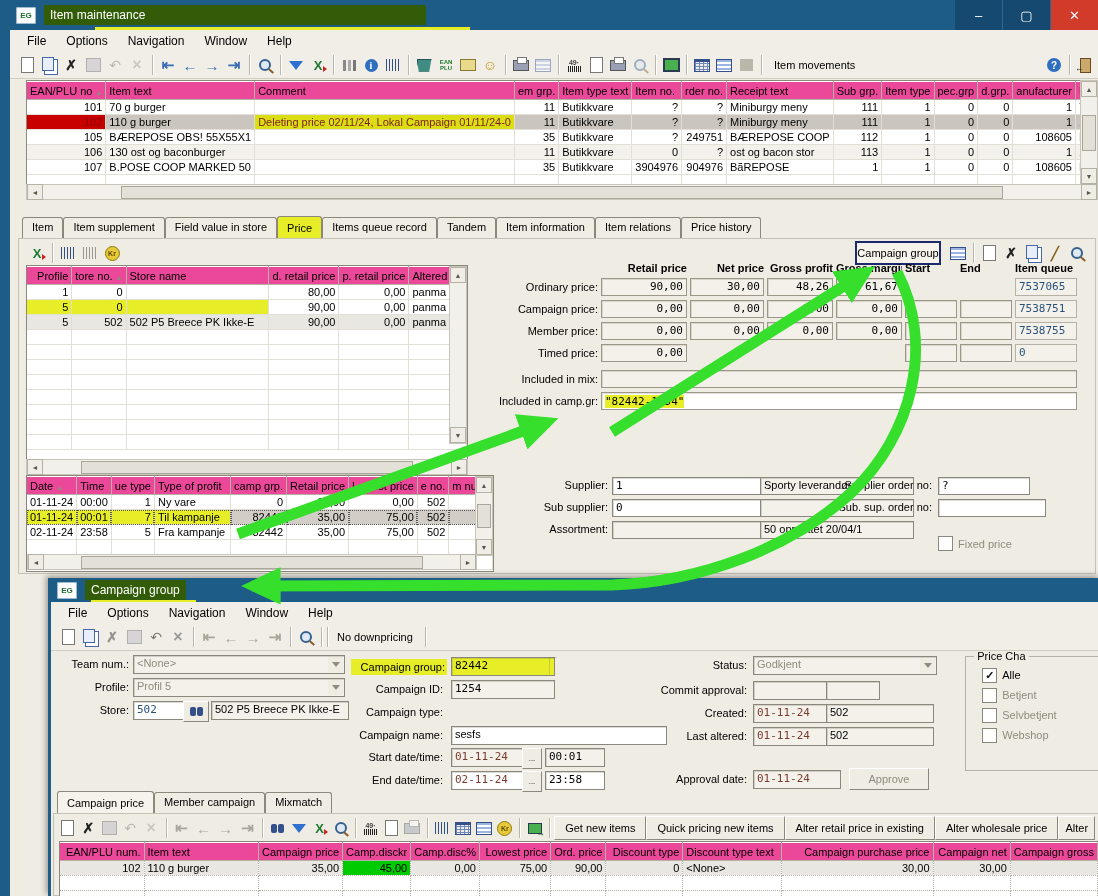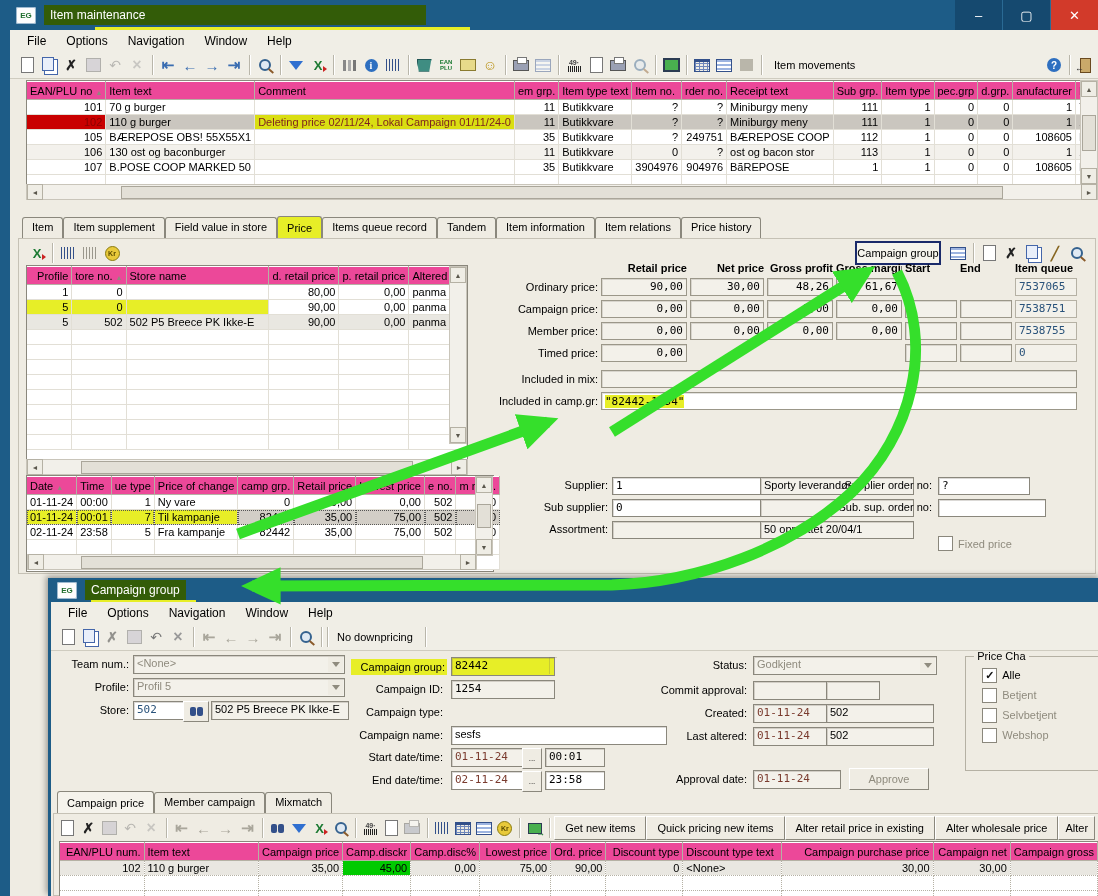--- a/index.html
+++ b/index.html
@@ -583,21 +583,21 @@
         <col style="width:48px">
         <col style="width:62px">
         <col style="width:30px">
         <col style="width:34px">
       </colgroup>
     <thead>
         <tr>
       <th><span>Date</span><span class="sort"></span></th>
       <th>Time</th>
       <th>ue type</th>
-      <th>Price of change</th>
+      <th>Type of profit</th>
       <th>camp grp.</th>
       <th>Retail price</th>
       <th>Lowest price</th>
       <th>e no.</th>
       <th>m num.</th>
     </tr>
       </thead>
     <tbody>
 
     <tr data-row-index="0">

